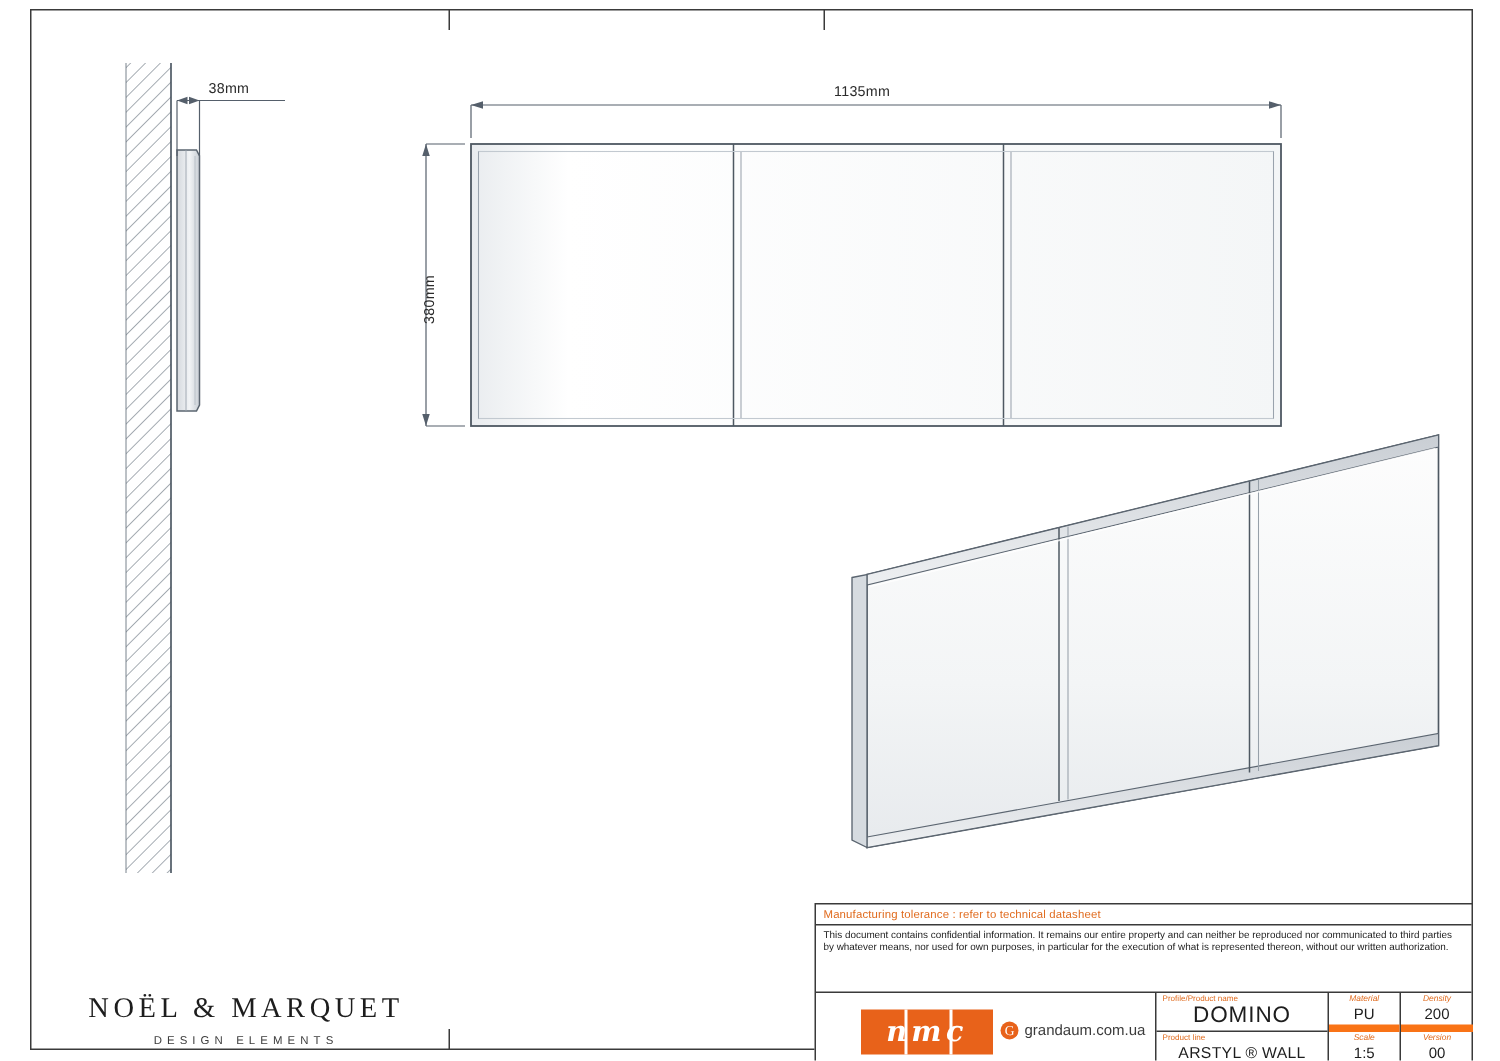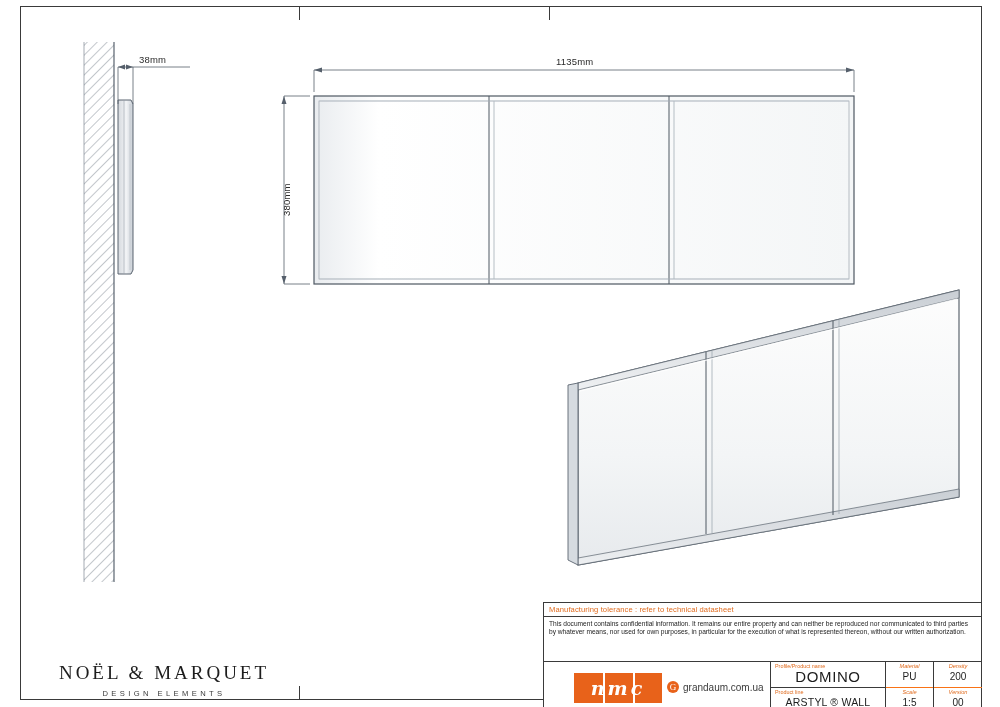--- a/index.html
+++ b/index.html
@@ -214,21 +214,21 @@
   }
   .prop-col {
     width: 50%;
     height: 100%;
     box-sizing: border-box;
   }
   .prop-col.left { border-right: 1px solid #3a3a3a; }
   .prop-cell {
     position: relative;
     height: 26px;
-    border-bottom: 1px solid #f97316;
+    border-bottom: 5px solid #f97316;
     box-sizing: border-box;
   }
   .prop-cell:last-child { border-bottom: none; height: 27px; }
   .prop-val {
     position: absolute;
     left: 0; right: 0;
     top: 9px;
     text-align: center;
     font-size: 10px;
     color: #1d1d1d;

